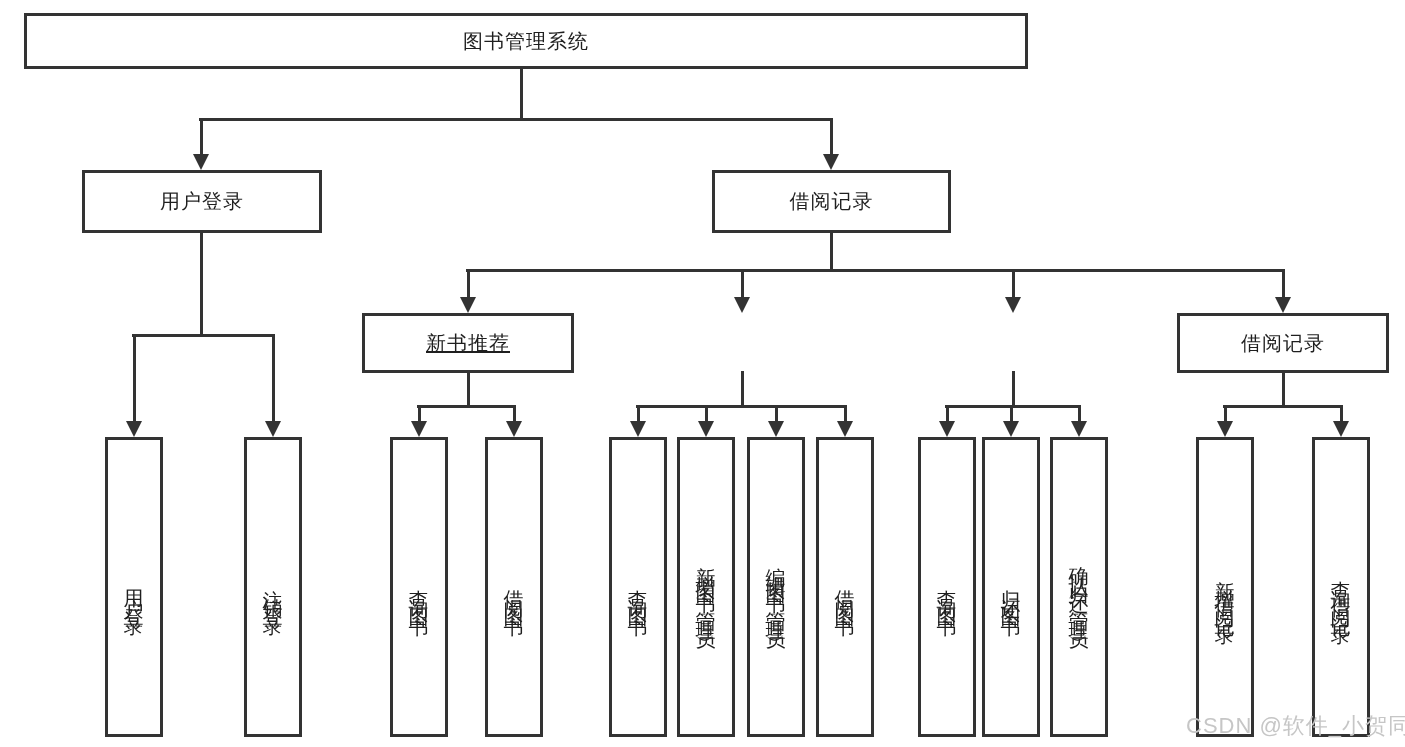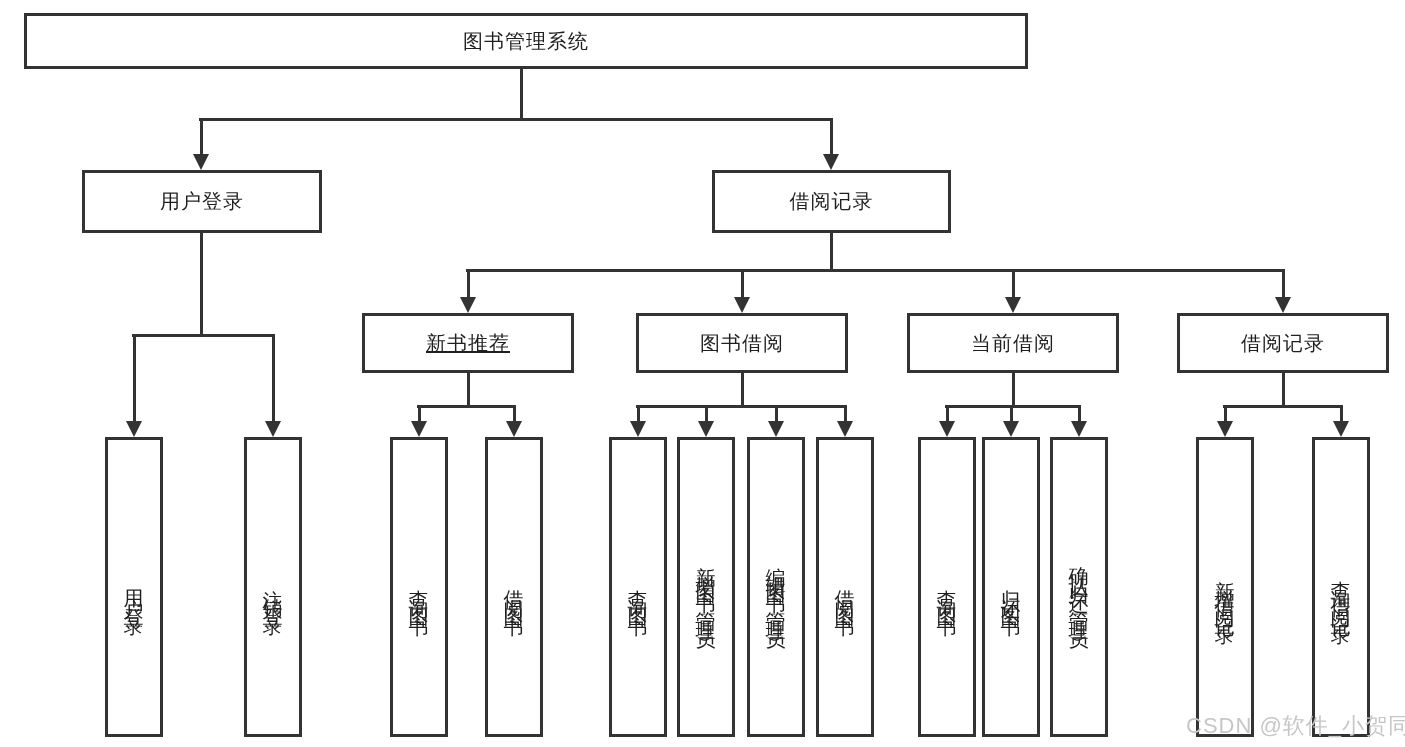--- a/index.html
+++ b/index.html
@@ -59,27 +59,21 @@
   </div>
 
   <div class="box" style="left:712px; top:170px; width:239px; height:63px;">
     <span>借阅记录</span>
   </div>
 
   <div class="box" style="left:362px; top:313px; width:212px; height:60px;text-decoration:underline;">
     <span>新书推荐</span>
   </div>
 
-  <div class="box" style="left:636px; top:313px; width:212px; height:60px;">
-    <span>图书借阅</span>
-  </div>
 
-  <div class="box" style="left:907px; top:313px; width:212px; height:60px;">
-    <span>当前借阅</span>
-  </div>
 
   <div class="box" style="left:1177px; top:313px; width:212px; height:60px;">
     <span>借阅记录</span>
   </div>
 
   <div class="vbox" style="left:105px;">
     <span class="vtext">用户登录</span>
   </div>
   <div class="vbox" style="left:244px;">
     <span class="vtext">注销登录</span>

